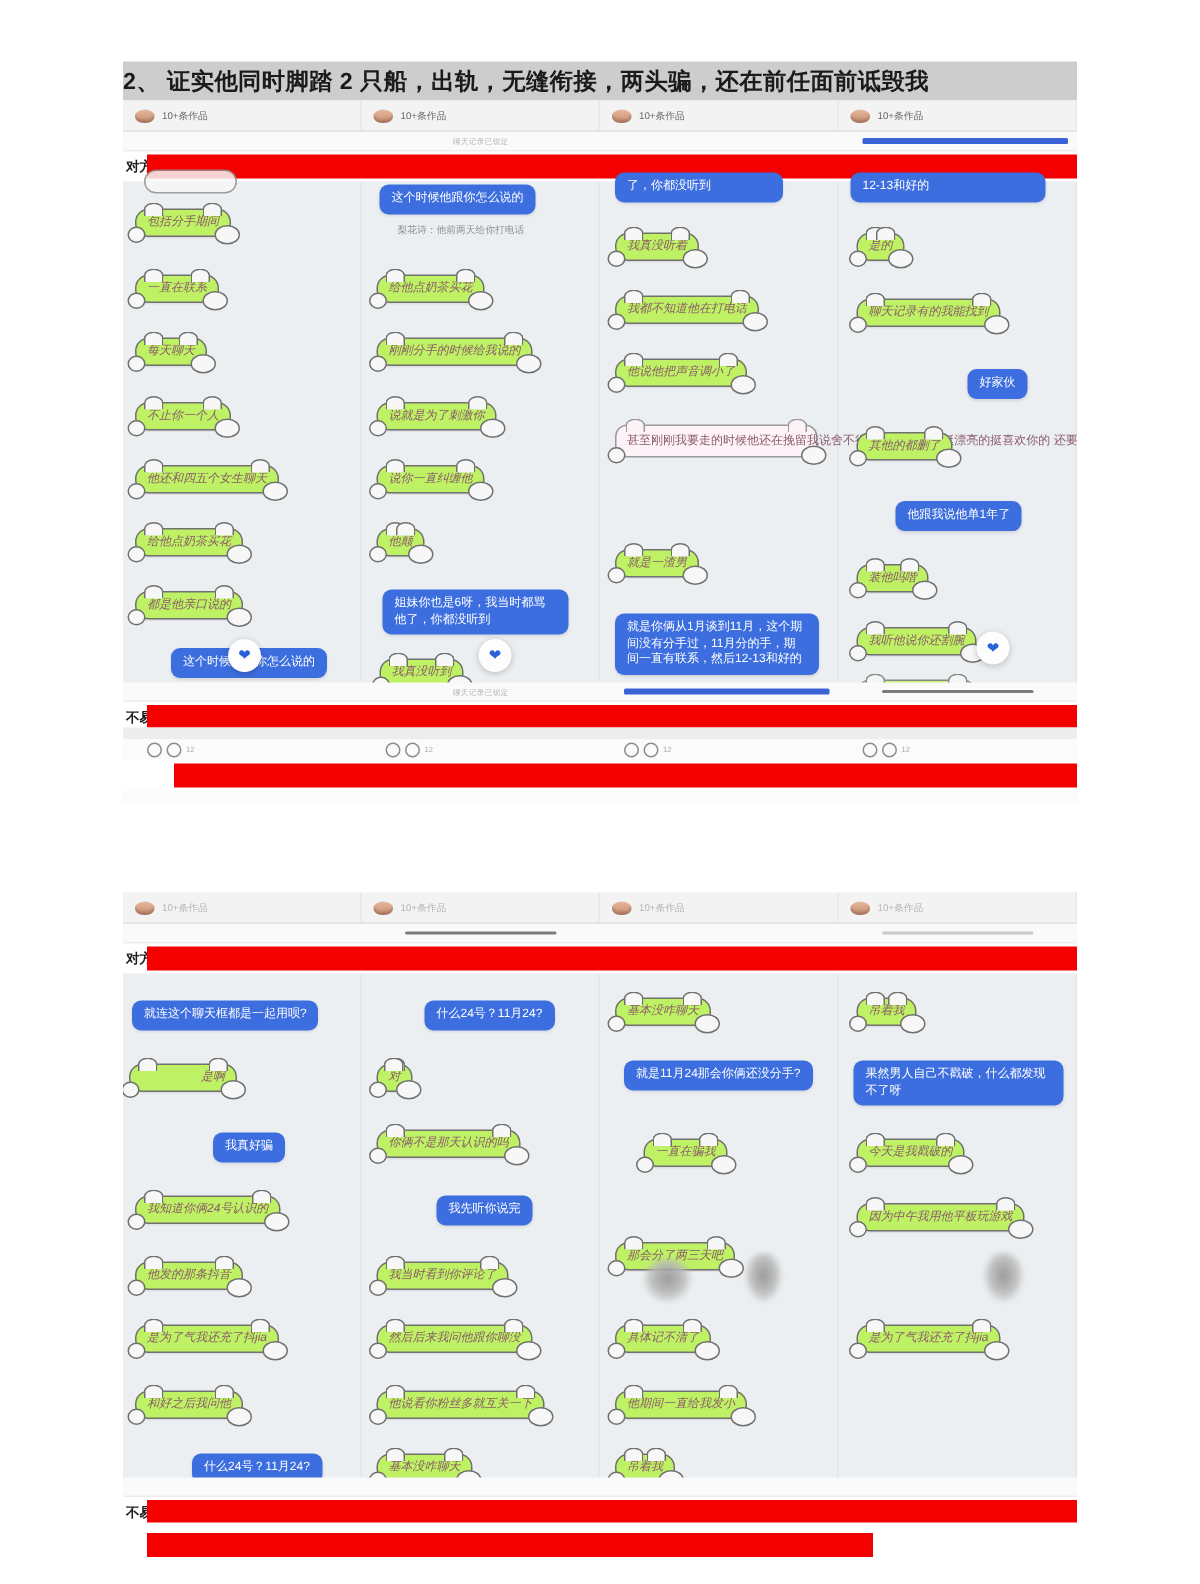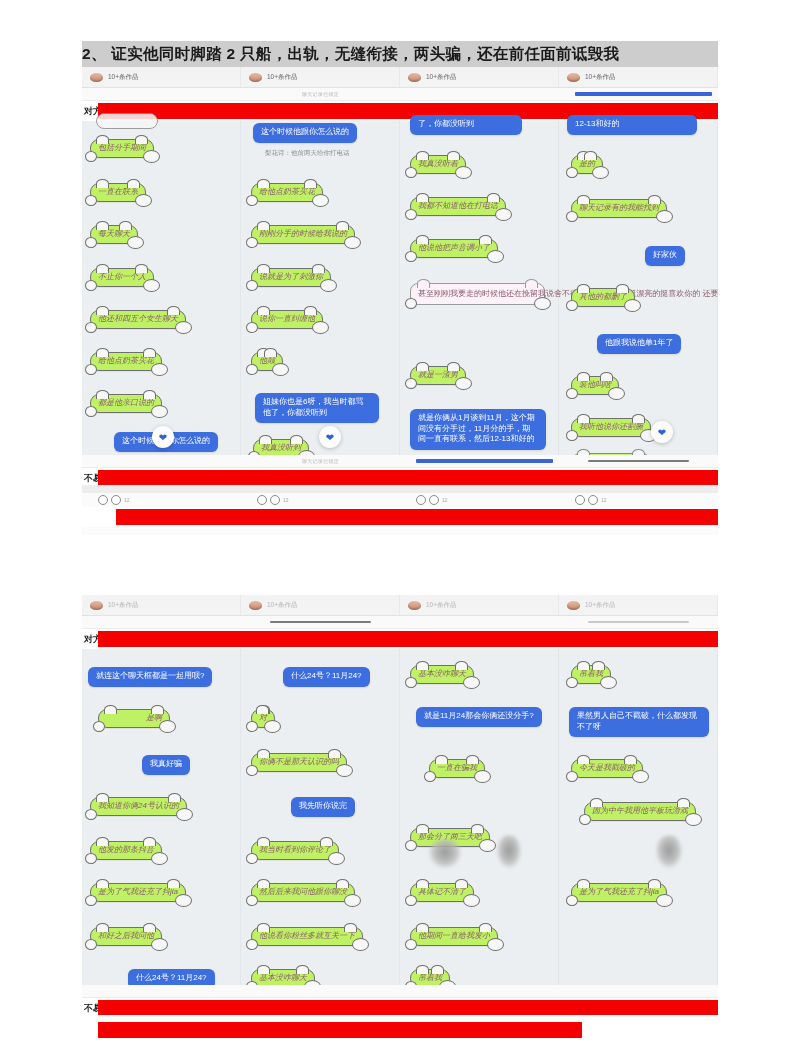--- a/index.html
+++ b/index.html
@@ -504,21 +504,21 @@
       <span class="bar"></span>
     </div>
 
     <div class="canvas" style="height:336px;">
 
       <div class="col c1">
         <div class="bub tx" style="left:6px;top:18px;">
           <span class="txt">就连这个聊天框都是一起用呗?</span>
         </div>
 
-        <div class="bub rx" style="left:16px;top:60px;padding-left:47px;">
+        <div class="bub rx" style="left:4px;top:60px;padding-left:47px;">
           <span class="txt">是啊</span>
           <span class="paw"></span>
           <span class="paw-l"></span>
         </div>
 
         <div class="bub tx" style="left:60px;top:106px;">
           <span class="txt">我真好骗</span>
         </div>
 
         <div class="bub rx" style="left:8px;top:148px;">
@@ -651,21 +651,21 @@
         <div class="bub tx w" style="left:10px;top:58px;width:140px;">
           <span class="txt">果然男人自己不戳破，什么都发现不了呀</span>
         </div>
 
         <div class="bub rx" style="left:12px;top:110px;">
           <span class="txt">今天是我戳破的</span>
           <span class="paw"></span>
           <span class="paw-l"></span>
         </div>
 
-        <div class="bub rx" style="left:25px;top:153px;">
+        <div class="bub rx" style="left:12px;top:153px;">
           <span class="txt">因为中午我用他平板玩游戏</span>
           <span class="paw"></span>
           <span class="paw-l"></span>
         </div>
 
         <div class="smudge" style="left:96px;top:186px;width:28px;height:34px;"></div>
 
         <div class="bub rx" style="left:12px;top:234px;">
           <span class="txt">是为了气我还充了抖jia</span>
           <span class="paw"></span>

